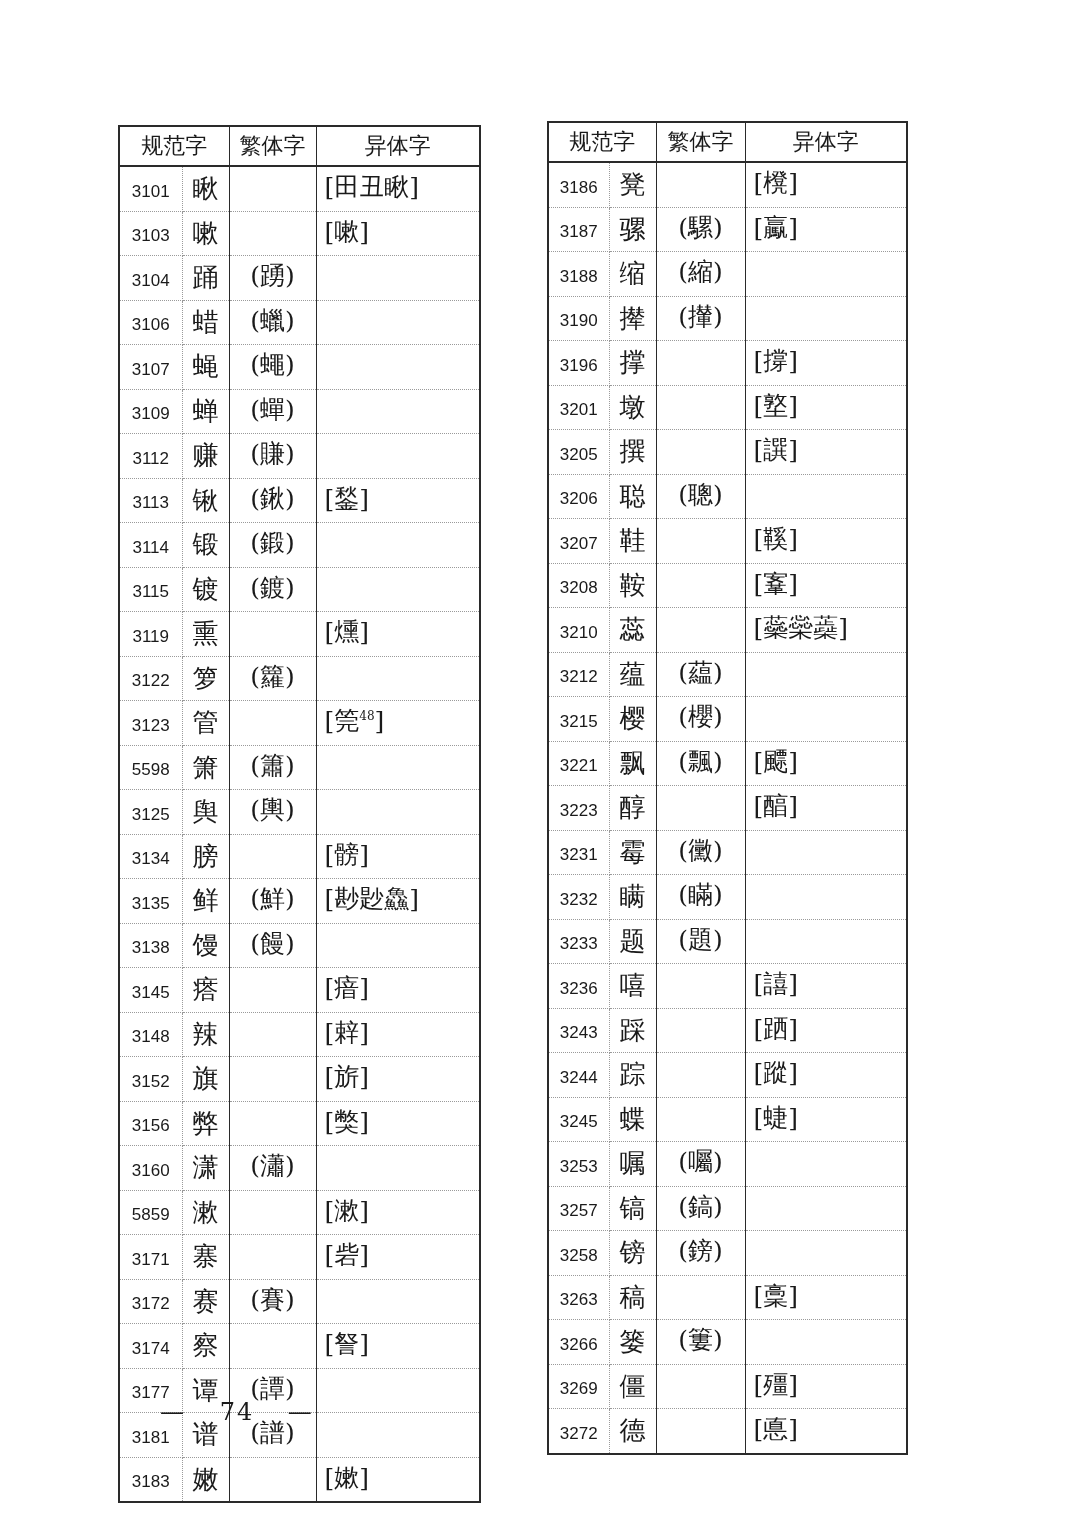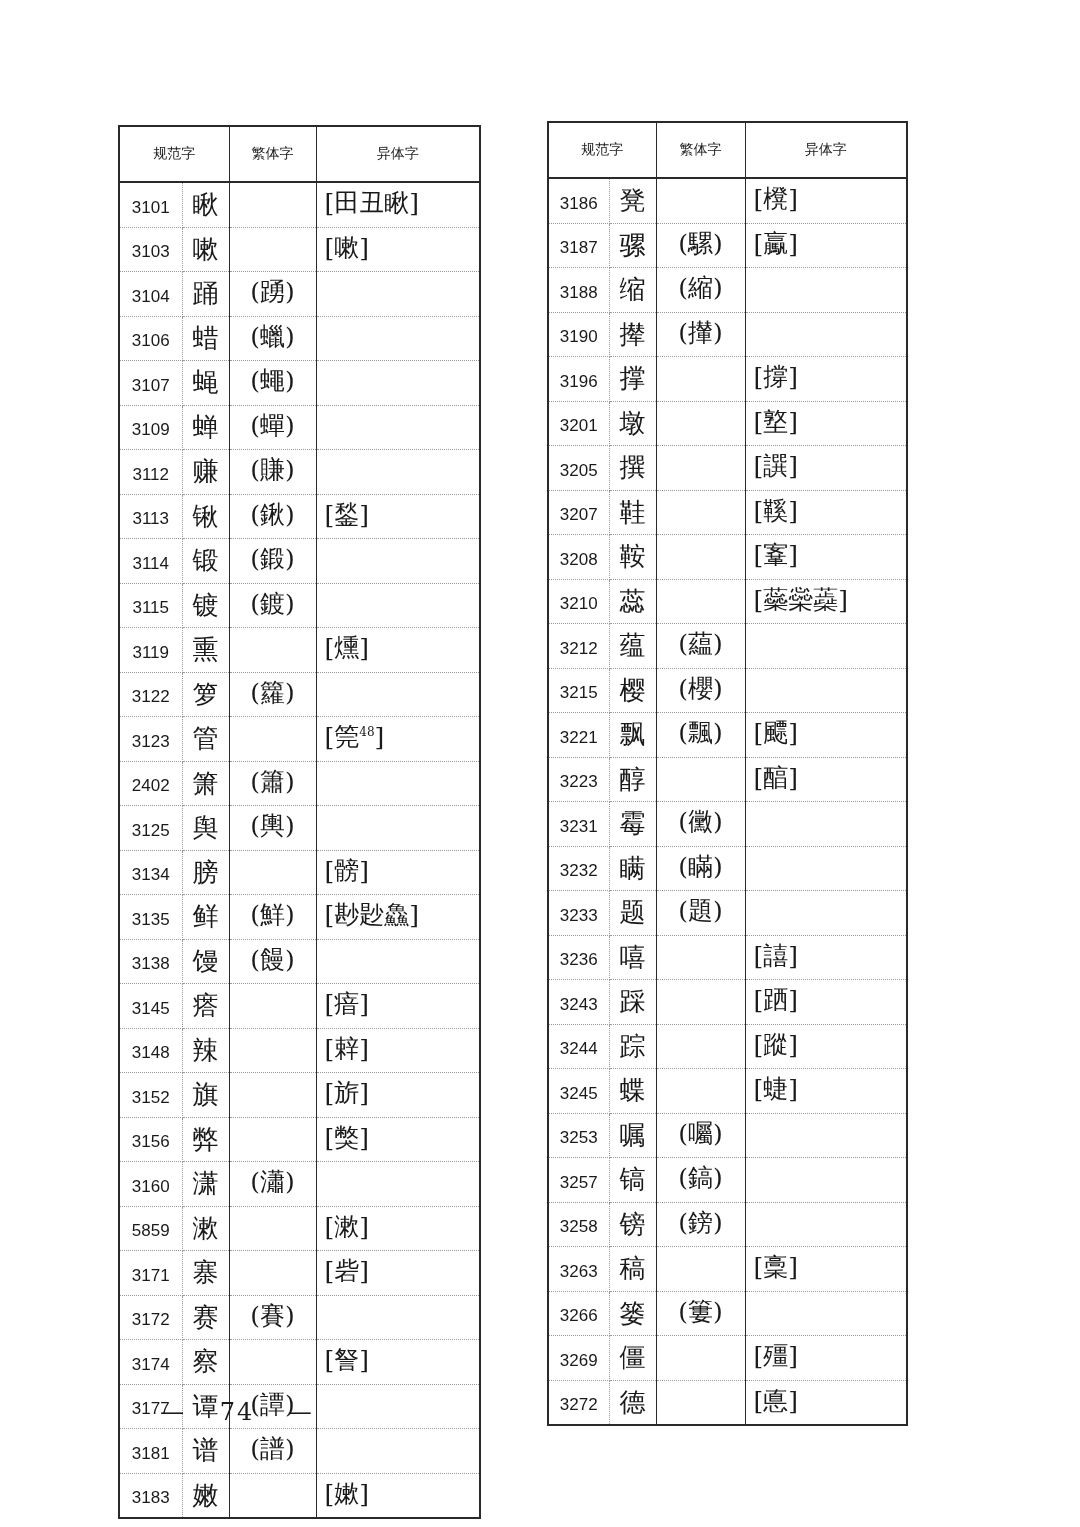--- a/index.html
+++ b/index.html
@@ -14,25 +14,25 @@
   .tbl {
     position: absolute;
     border: 2px solid #2a2a2a;
     border-collapse: collapse;
     table-layout: fixed;
   }
   .tbl th {
     height: 38px;
     font-family: "DejaVu Sans", "Liberation Sans", sans-serif;
     font-weight: normal;
-    font-size: 14px;
+    font-size: 22px;
     border: 1.5px solid #2a2a2a;
     border-bottom: 2px solid #2a2a2a;
     text-align: center;
-    padding: 8px;
+    padding: 0;
   }
   .tbl td {
     height: 37.5px;
     padding: 0;
     border-bottom: 1px dotted #9a9a9a;
     vertical-align: middle;
   }
   .tbl tr:last-child td { border-bottom: none; }
   .tbl td.num {
     font-family: "Liberation Sans", "DejaVu Sans", sans-serif;
@@ -159,21 +159,21 @@
         <td class="trad">(籮)</td>
         <td class="var"></td>
       </tr>
       <tr>
         <td class="num">3123</td>
         <td class="chr">管</td>
         <td class="trad"></td>
         <td class="var"><span>[筦</span><sup style="font-size: 12px;">48</sup><span>]</span></td>
       </tr>
       <tr>
-        <td class="num">2402</td>
+        <td class="num">5598</td>
         <td class="chr">箫</td>
         <td class="trad">(簫)</td>
         <td class="var"></td>
       </tr>
       <tr>
         <td class="num">3125</td>
         <td class="chr">舆</td>
         <td class="trad">(輿)</td>
         <td class="var"></td>
       </tr>
@@ -321,20 +321,26 @@
         <td class="trad"></td>
         <td class="var">[墪]</td>
       </tr>
       <tr>
         <td class="num">3205</td>
         <td class="chr">撰</td>
         <td class="trad"></td>
         <td class="var">[譔]</td>
       </tr>
       <tr>
+        <td class="num">3206</td>
+        <td class="chr">聪</td>
+        <td class="trad">(聰)</td>
+        <td class="var"></td>
+      </tr>
+      <tr>
         <td class="num">3207</td>
         <td class="chr">鞋</td>
         <td class="trad"></td>
         <td class="var">[鞵]</td>
       </tr>
       <tr>
         <td class="num">3208</td>
         <td class="chr">鞍</td>
         <td class="trad"></td>
         <td class="var">[鞌]</td>

